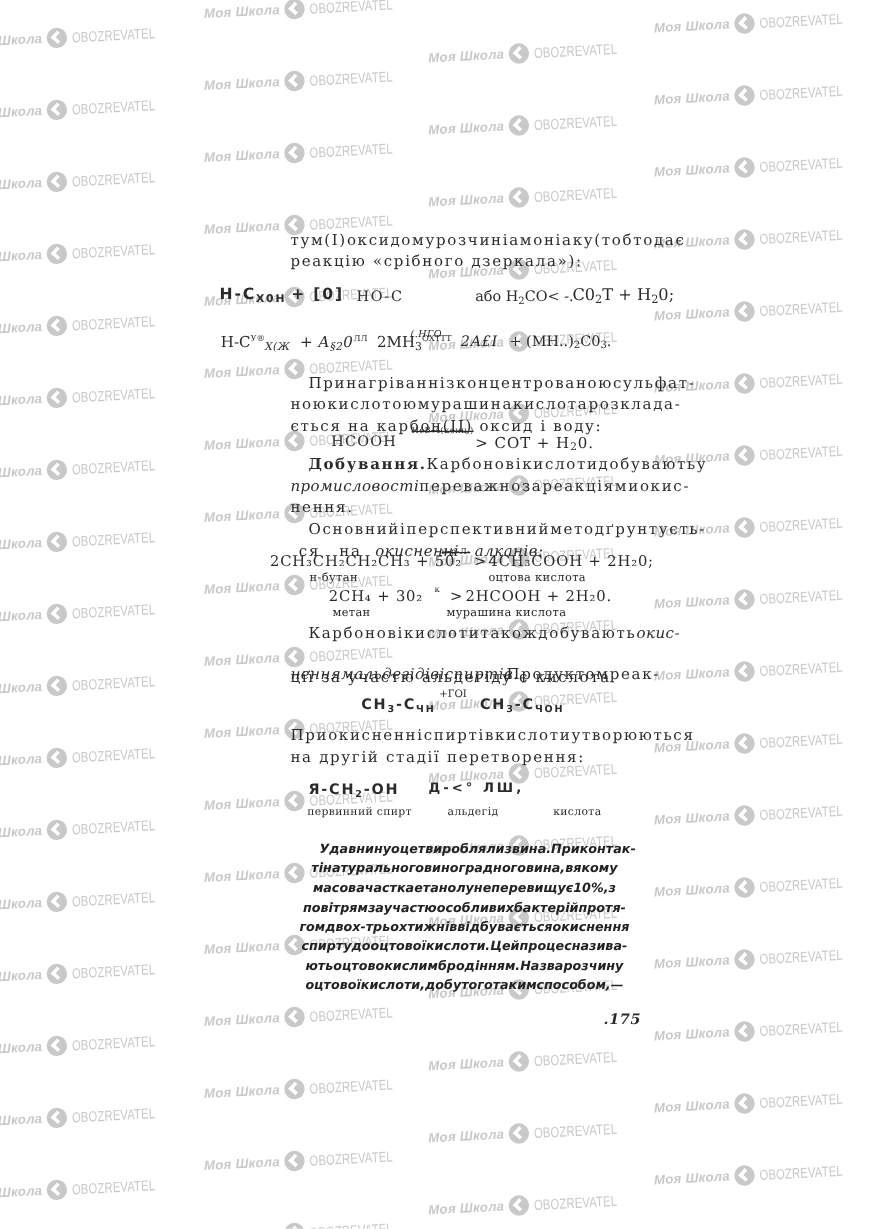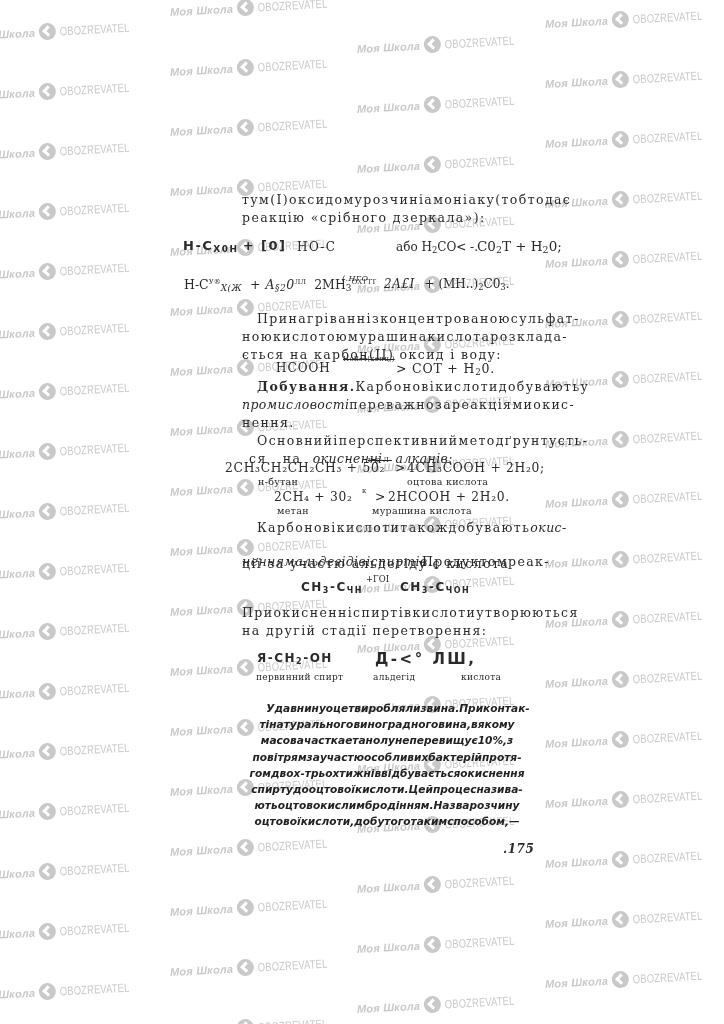--- a/index.html
+++ b/index.html
@@ -521,21 +521,21 @@
       <span>окисненні</span>
       <span>спиртів</span>
       <span>кислоти</span>
       <span>утворюються</span>
     </div>
   <div class="line" style="left:242px; top:623px;">на другій стадії перетворення:</div>
 
   <div class="eq" style="left:257px; top:651px; font-size:12px;">
     <span class="bold-sans">Я-СН</span><sub class="bold-sans" style="font-size:8px;">2</sub><span class="bold-sans">-ОН</span>
   </div>
-  <div class="eq bold-sans" style="left:375px; top:650px; font-size:15px; letter-spacing:2.5px;">Д-&lt;° ЛШ,</div>
+  <div class="eq bold-sans" style="left:357px; top:650px; font-size:11px; letter-spacing:2.5px;">Д-&lt;° ЛШ,</div>
   <div class="label" style="left:256px; top:672px; font-size:9px;">первинний спирт</div>
   <div class="label" style="left:373px; top:672px; font-size:9px;">альдегід</div>
   <div class="label" style="left:461px; top:672px; font-size:9px;">кислота</div>
 
   <div class="note" id="note" style="left:245px; top:700px;">
       <div class="nl first">
         <span>Удавнину</span>
         <span>оцет</span>
         <span>виробляли</span>
         <span>з</span>

